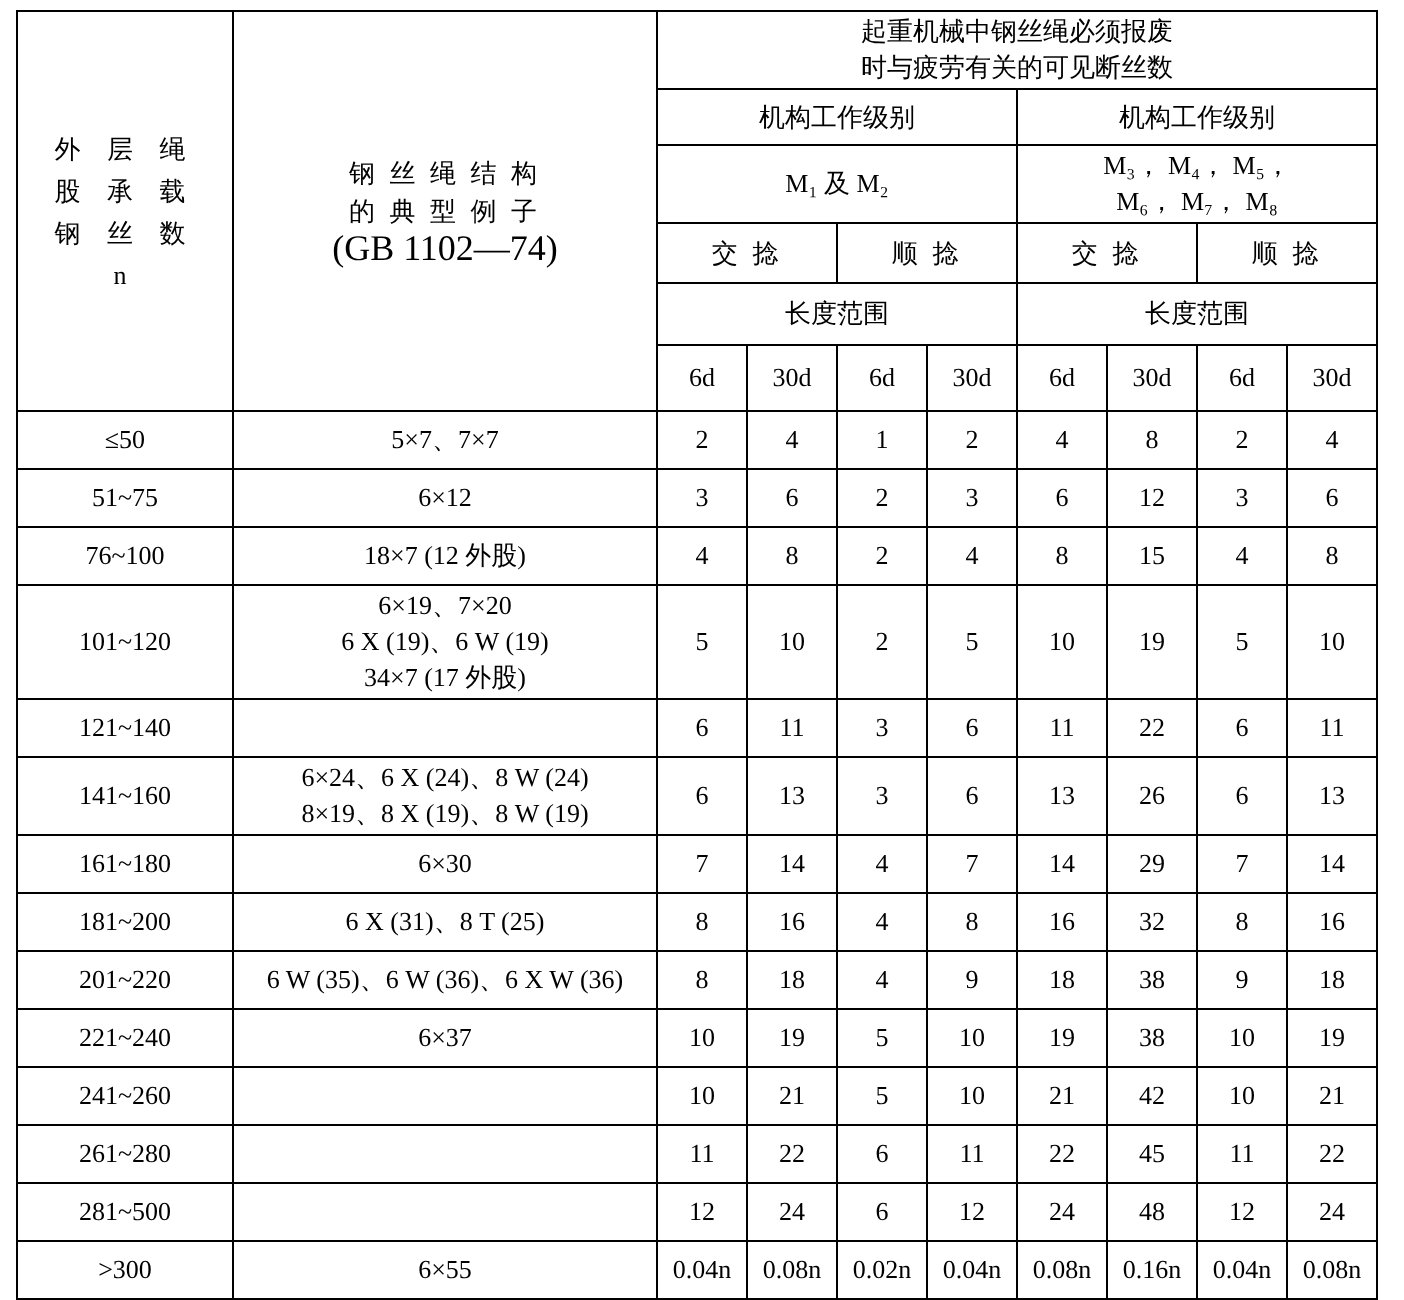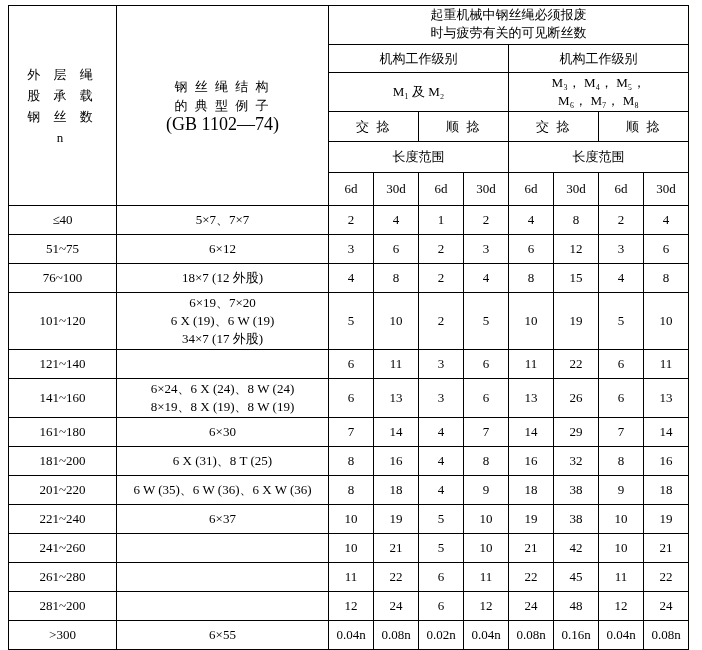--- a/index.html
+++ b/index.html
@@ -19,21 +19,21 @@
   }
   .wire-table td {
     border: 1px solid #000;
     text-align: center;
     vertical-align: middle;
     font-size: 13px;
     padding: 1px 2px;
     overflow: hidden;
   }
   
-  .h-title { height: 36px; line-height: 18px; font-family: Liberation Mono, monospace; }
+  .h-title { height: 36px; line-height: 18px; }
   .h-group { height: 25px; }
   .h-class { height: 34px; line-height: 18px; }
   .h-lay   { height: 27px; letter-spacing: 2px; margin-left: 12px; }
   .h-range { height: 28px; }
   .h-sub   { height: 30px; }
   .col1-header div { line-height: 21px; letter-spacing: 5px; text-align: center; }
   .col2-header div { line-height: 19px; letter-spacing: 2px; }
   .col2-header div.gb { letter-spacing: 0; font-size: 18px; }
   
   .wire-table tbody tr { height: 29px; }
@@ -102,21 +102,21 @@
       <td class="h-sub">6d</td>
       <td class="h-sub">30d</td>
       <td class="h-sub">6d</td>
       <td class="h-sub">30d</td>
       <td class="h-sub">6d</td>
       <td class="h-sub">30d</td>
     </tr>
   </thead>
   <tbody>
       <tr>
-    <td class="c-n">≤40</td>
+    <td class="c-n">≤50</td>
     <td class="c-s">
           <div>5×7、7×7</div>
         </td>
     <td class="c-v">2</td>
     <td class="c-v">4</td>
     <td class="c-v">1</td>
     <td class="c-v">2</td>
     <td class="c-v">4</td>
     <td class="c-v">8</td>
     <td class="c-v">2</td>
@@ -267,21 +267,21 @@
     <td class="c-v">11</td>
     <td class="c-v">22</td>
     <td class="c-v">6</td>
     <td class="c-v">11</td>
     <td class="c-v">22</td>
     <td class="c-v">45</td>
     <td class="c-v">11</td>
     <td class="c-v">22</td>
   </tr>
       <tr>
-    <td class="c-n">281~200</td>
+    <td class="c-n">281~500</td>
     <td class="c-s"></td>
     <td class="c-v">12</td>
     <td class="c-v">24</td>
     <td class="c-v">6</td>
     <td class="c-v">12</td>
     <td class="c-v">24</td>
     <td class="c-v">48</td>
     <td class="c-v">12</td>
     <td class="c-v">24</td>
   </tr>

